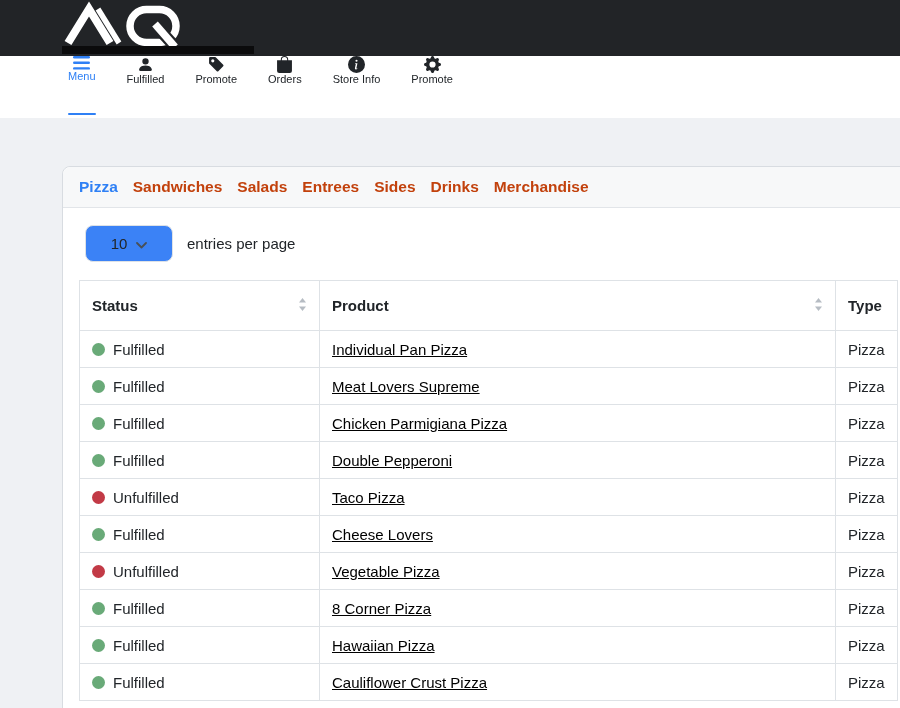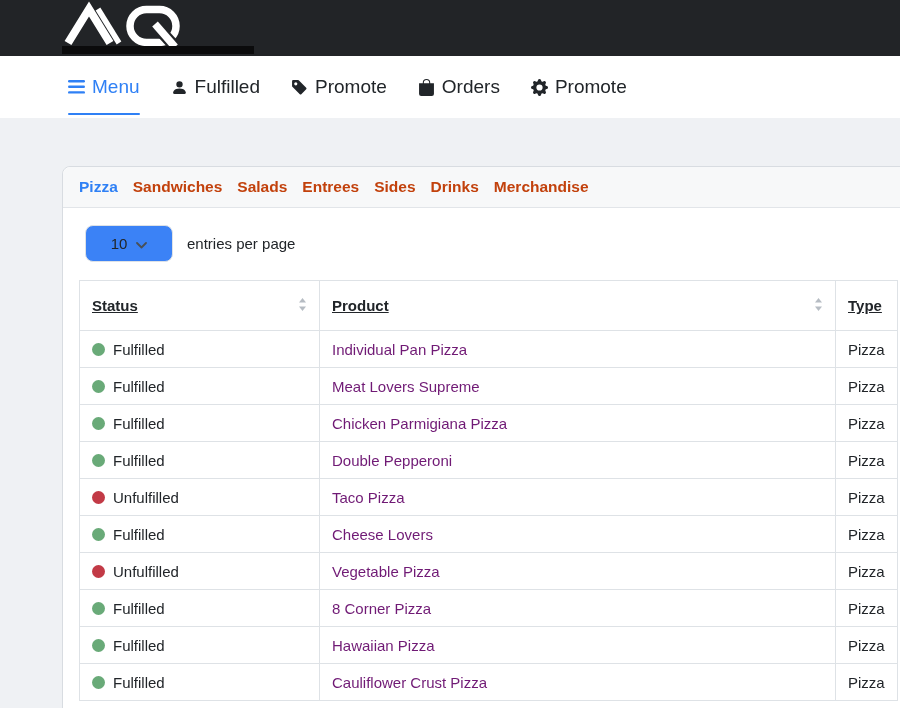--- a/index.html
+++ b/index.html
@@ -20,23 +20,24 @@
     position:absolute; left:62px; top:46px; width:192px; height:8px;
     background:#0b0b0c;
   }
   
   .mainnav {
     background:#ffffff; height:62px;
     display:flex; align-items:stretch;
     padding-left:68px; gap:31px;
   }
   .nav-item {
-    display:flex; align-items:center; gap:7px;
-    font-size:19px; color:#212529; cursor:pointer; position:relative;
+    display:flex; align-items:center; 
+    font-size:11px; color:#212529; cursor:pointer; position:relative;
     white-space:nowrap;
+    flex-direction:column;
   }
   .nav-item svg { display:block; }
   .nav-item.active { color:#2f80f5; }
   .nav-item.active .nav-underline {
     position:absolute; left:0; right:0; bottom:3px; height:2px;
     background:#2f80f5; border-radius:2px;
   }
   
   .card {
     position:absolute; left:62px; top:166px; width:900px; height:760px;
@@ -68,23 +69,23 @@
     border-collapse:collapse; margin-top:18px; table-layout:fixed;
     width:818px; font-size:15px;
   }
   col.c-status  { width:240px; }
   col.c-product { width:516px; }
   col.c-type    { width:62px; }
   th, td {
     border:1px solid #dee2e6; text-align:left; vertical-align:middle;
     padding:7px 12px; height:37px; color:#212529;
   }
-  th { font-weight:bold; height:50px;text-decoration:underline; }
+  th { font-weight:bold; height:50px; }
   .th-flex { display:flex; align-items:center; justify-content:space-between; }
-  td a { color:#701a75; cursor:pointer; }
+  td a { color:#000000; text-decoration:underline; cursor:pointer; }
   .dot {
     display:inline-block; width:13px; height:13px; border-radius:50%;
     margin-right:8px; vertical-align:-1px;
   }
   .dot.ok  { background:#69aa78; }
   .dot.bad { background:#c23a46; }
   .summary { margin:14px 0 0 6px; font-size:15px; color:#343a40; }
 </style>
 </head>
 <body>
@@ -132,20 +133,28 @@
     </span>
     <span>Promote</span>
   </div>
   <div class="nav-item">
     <span>
       <svg width="17" height="17" viewBox="0 0 16 16" fill="#212529">
           <path d="M8 1a2.5 2.5 0 0 1 2.5 2.5V4h-5v-.5A2.5 2.5 0 0 1 8 1zm3.5 3v-.5a3.5 3.5 0 1 0-7 0V4H1v10a2 2 0 0 0 2 2h10a2 2 0 0 0 2-2V4h-3.5z"></path>
         </svg>
     </span>
     <span>Orders</span>
+  </div>
+  <div class="nav-item">
+    <span>
+      <svg width="17" height="17" viewBox="0 0 16 16" fill="#212529">
+          <path d="M8 16A8 8 0 1 0 8 0a8 8 0 0 0 0 16zm.93-9.412-1 4.705c-.07.34.029.533.304.533.194 0 .487-.07.686-.246l-.088.416c-.287.346-.92.598-1.465.598-.703 0-1.002-.422-.808-1.319l.738-3.468c.064-.293.006-.399-.287-.47l-.451-.081.082-.381 2.29-.287zM8 5.5a1 1 0 1 1 0-2 1 1 0 0 1 0 2z"></path>
+        </svg>
+    </span>
+    <span>Store Info</span>
   </div>
   <div class="nav-item">
     <span>
       <svg width="17" height="17" viewBox="0 0 16 16" fill="#212529">
           <path d="M9.405 1.05c-.413-1.4-2.397-1.4-2.81 0l-.1.34a1.464 1.464 0 0 1-2.105.872l-.31-.17c-1.283-.698-2.686.705-1.987 1.987l.169.311c.446.82.023 1.841-.872 2.105l-.34.1c-1.4.413-1.4 2.397 0 2.81l.34.1a1.464 1.464 0 0 1 .872 2.105l-.17.31c-.698 1.283.705 2.686 1.987 1.987l.311-.169a1.464 1.464 0 0 1 2.105.872l.1.34c.413 1.4 2.397 1.4 2.81 0l.1-.34a1.464 1.464 0 0 1 2.105-.872l.31.17c1.283.698 2.686-.705 1.987-1.987l-.169-.311a1.464 1.464 0 0 1 .872-2.105l.34-.1c1.4-.413 1.4-2.397 0-2.81l-.34-.1a1.464 1.464 0 0 1-.872-2.105l.17-.31c.698-1.283-.705-2.686-1.987-1.987l-.311.169a1.464 1.464 0 0 1-2.105-.872l-.1-.34zM8 10.93a2.93 2.93 0 1 1 0-5.86 2.93 2.93 0 0 1 0 5.86z"></path>
         </svg>
     </span>
     <span>Promote</span>
   </div>
 </nav>

